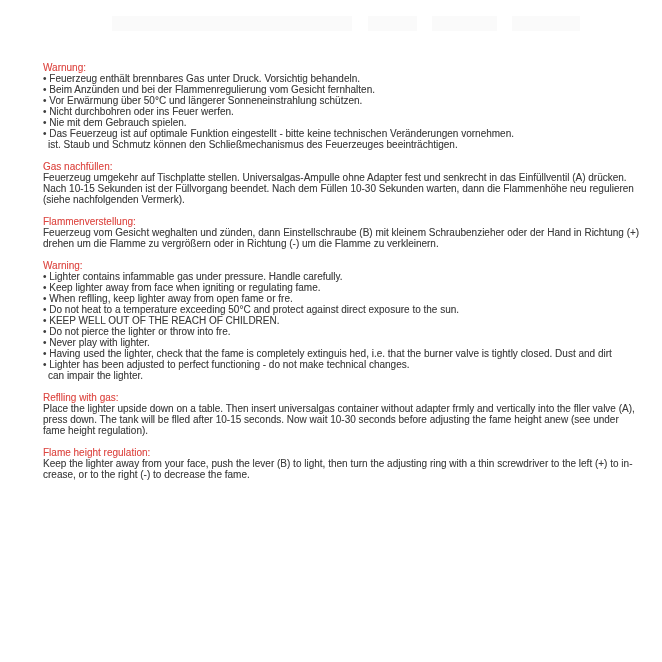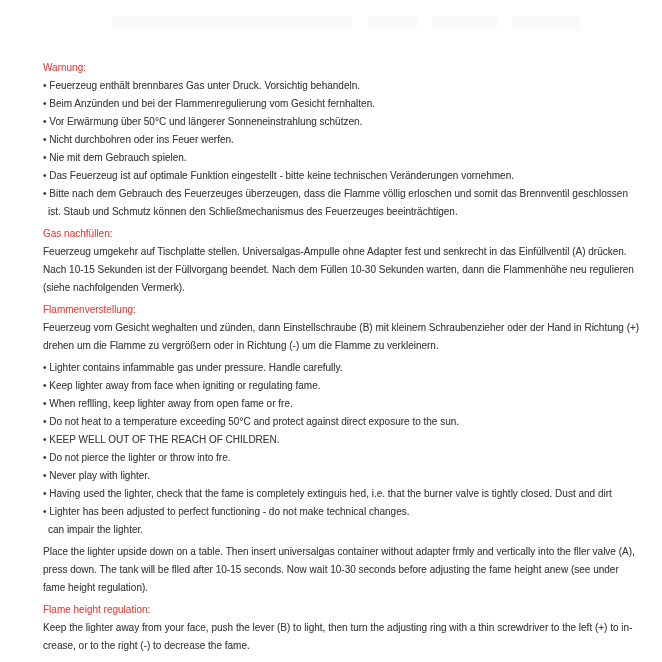--- a/index.html
+++ b/index.html
@@ -18,67 +18,68 @@
   .artifact.a3 { left:432px; top:16px; width:65px;  height:15px; }
   .artifact.a4 { left:512px; top:16px; width:68px;  height:15px; }
   .content {
     position:absolute; left:43px; top:62px; width:600px;
     color:var(--body);
     font-size:10px; line-height:11px;
     text-shadow:0 0 0.4px rgba(70,70,70,0.35);
   }
   .section + .section { margin-top:11px; }
   .heading { color:var(--red); text-shadow:0 0 0.4px rgba(221,71,66,0.35); }
-  .line { white-space:nowrap;margin-top:7px; }
+  .line { white-space:nowrap; }
   .line--cont { padding-left:5px; }
 </style>
 </head>
 <body>
 
 <main class="sheet">
   <div class="artifact a1"></div>
   <div class="artifact a2"></div>
   <div class="artifact a3"></div>
   <div class="artifact a4"></div>
   <div class="content" id="content">
       <section class="section">
         <div class="heading">Warnung:</div>
         <div class="line">• Feuerzeug enthält brennbares Gas unter Druck. Vorsichtig behandeln.</div>
         <div class="line">• Beim Anzünden und bei der Flammenregulierung vom Gesicht fernhalten.</div>
         <div class="line">• Vor Erwärmung über 50°C und längerer Sonneneinstrahlung schützen.</div>
         <div class="line">• Nicht durchbohren oder ins Feuer werfen.</div>
         <div class="line">• Nie mit dem Gebrauch spielen.</div>
         <div class="line">• Das Feuerzeug ist auf optimale Funktion eingestellt - bitte keine technischen Veränderungen vornehmen.</div>
-        <div class="line">• Bitte nach dem Gebrauch des Feuerzeuges überzeugen, dass die Flamme völlig erloschen und somit das Brennventil geschlossen</div>
         <div class="line line--cont">ist. Staub und Schmutz können den Schließmechanismus des Feuerzeuges beeinträchtigen.</div>
       </section>
       <section class="section">
         <div class="heading">Gas nachfüllen:</div>
         <div class="line">Feuerzeug umgekehr auf Tischplatte stellen. Universalgas-Ampulle ohne Adapter fest und senkrecht in das Einfüllventil (A) drücken.</div>
         <div class="line">Nach 10-15 Sekunden ist der Füllvorgang beendet. Nach dem Füllen 10-30 Sekunden warten, dann die Flammenhöhe neu regulieren</div>
         <div class="line">(siehe nachfolgenden Vermerk).</div>
       </section>
       <section class="section">
         <div class="heading">Flammenverstellung:</div>
         <div class="line">Feuerzeug vom Gesicht weghalten und zünden, dann Einstellschraube (B) mit kleinem Schraubenzieher oder der Hand in Richtung (+)</div>
         <div class="line">drehen um die Flamme zu vergrößern oder in Richtung (-) um die Flamme zu verkleinern.</div>
       </section>
       <section class="section">
+        <div class="heading">Warning:</div>
         <div class="line">• Lighter contains infammable gas under pressure. Handle carefully.</div>
         <div class="line">• Keep lighter away from face when igniting or regulating fame.</div>
         <div class="line">• When reflling, keep lighter away from open fame or fre.</div>
         <div class="line">• Do not heat to a temperature exceeding 50°C and protect against direct exposure to the sun.</div>
         <div class="line">• KEEP WELL OUT OF THE REACH OF CHILDREN.</div>
         <div class="line">• Do not pierce the lighter or throw into fre.</div>
         <div class="line">• Never play with lighter.</div>
         <div class="line">• Having used the lighter, check that the fame is completely extinguis hed, i.e. that the burner valve is tightly closed. Dust and dirt</div>
         <div class="line">• Lighter has been adjusted to perfect functioning - do not make technical changes.</div>
         <div class="line line--cont">can impair the lighter.</div>
       </section>
       <section class="section">
+        <div class="heading">Reflling with gas:</div>
         <div class="line">Place the lighter upside down on a table. Then insert universalgas container without adapter frmly and vertically into the fller valve (A),</div>
         <div class="line">press down. The tank will be flled after 10-15 seconds. Now wait 10-30 seconds before adjusting the fame height anew (see under</div>
         <div class="line">fame height regulation).</div>
       </section>
       <section class="section">
         <div class="heading">Flame height regulation:</div>
         <div class="line">Keep the lighter away from your face, push the lever (B) to light, then turn the adjusting ring with a thin screwdriver to the left (+) to in-</div>
         <div class="line">crease, or to the right (-) to decrease the fame.</div>
       </section>
     </div>

